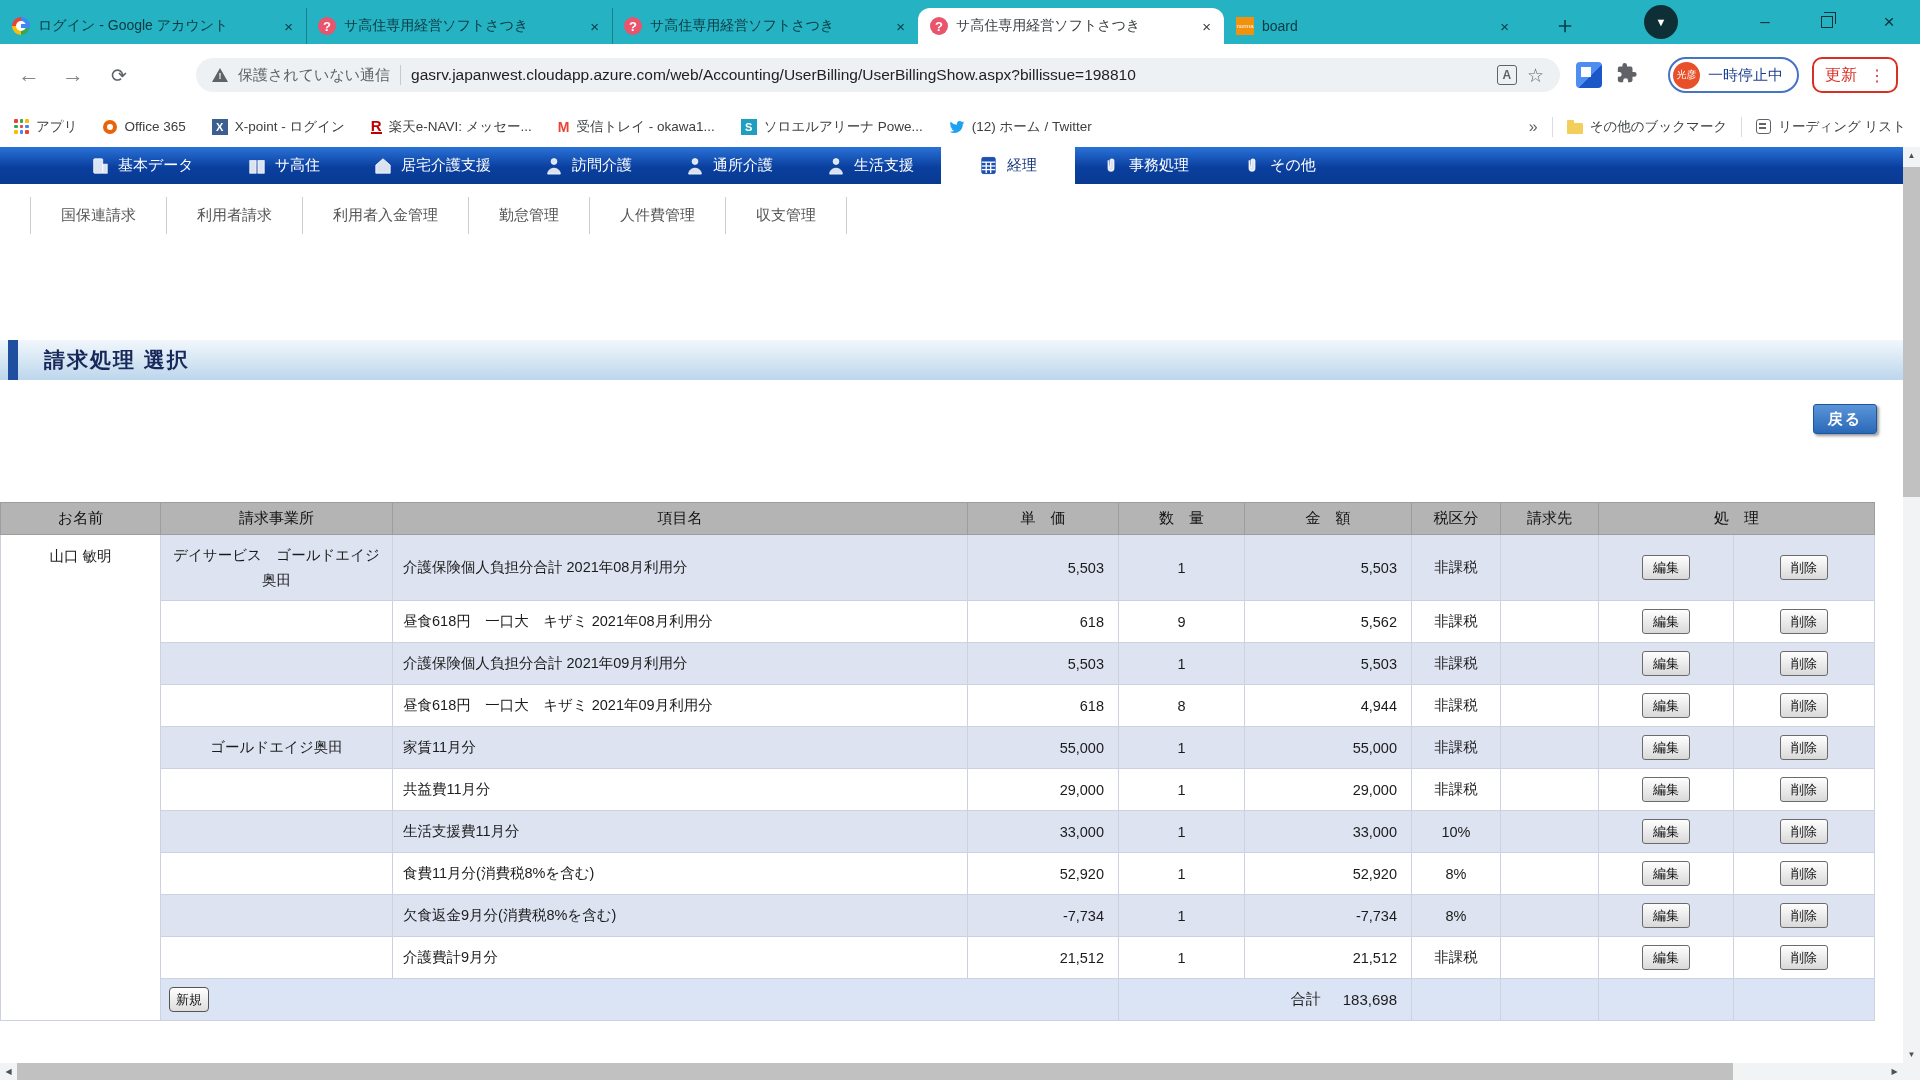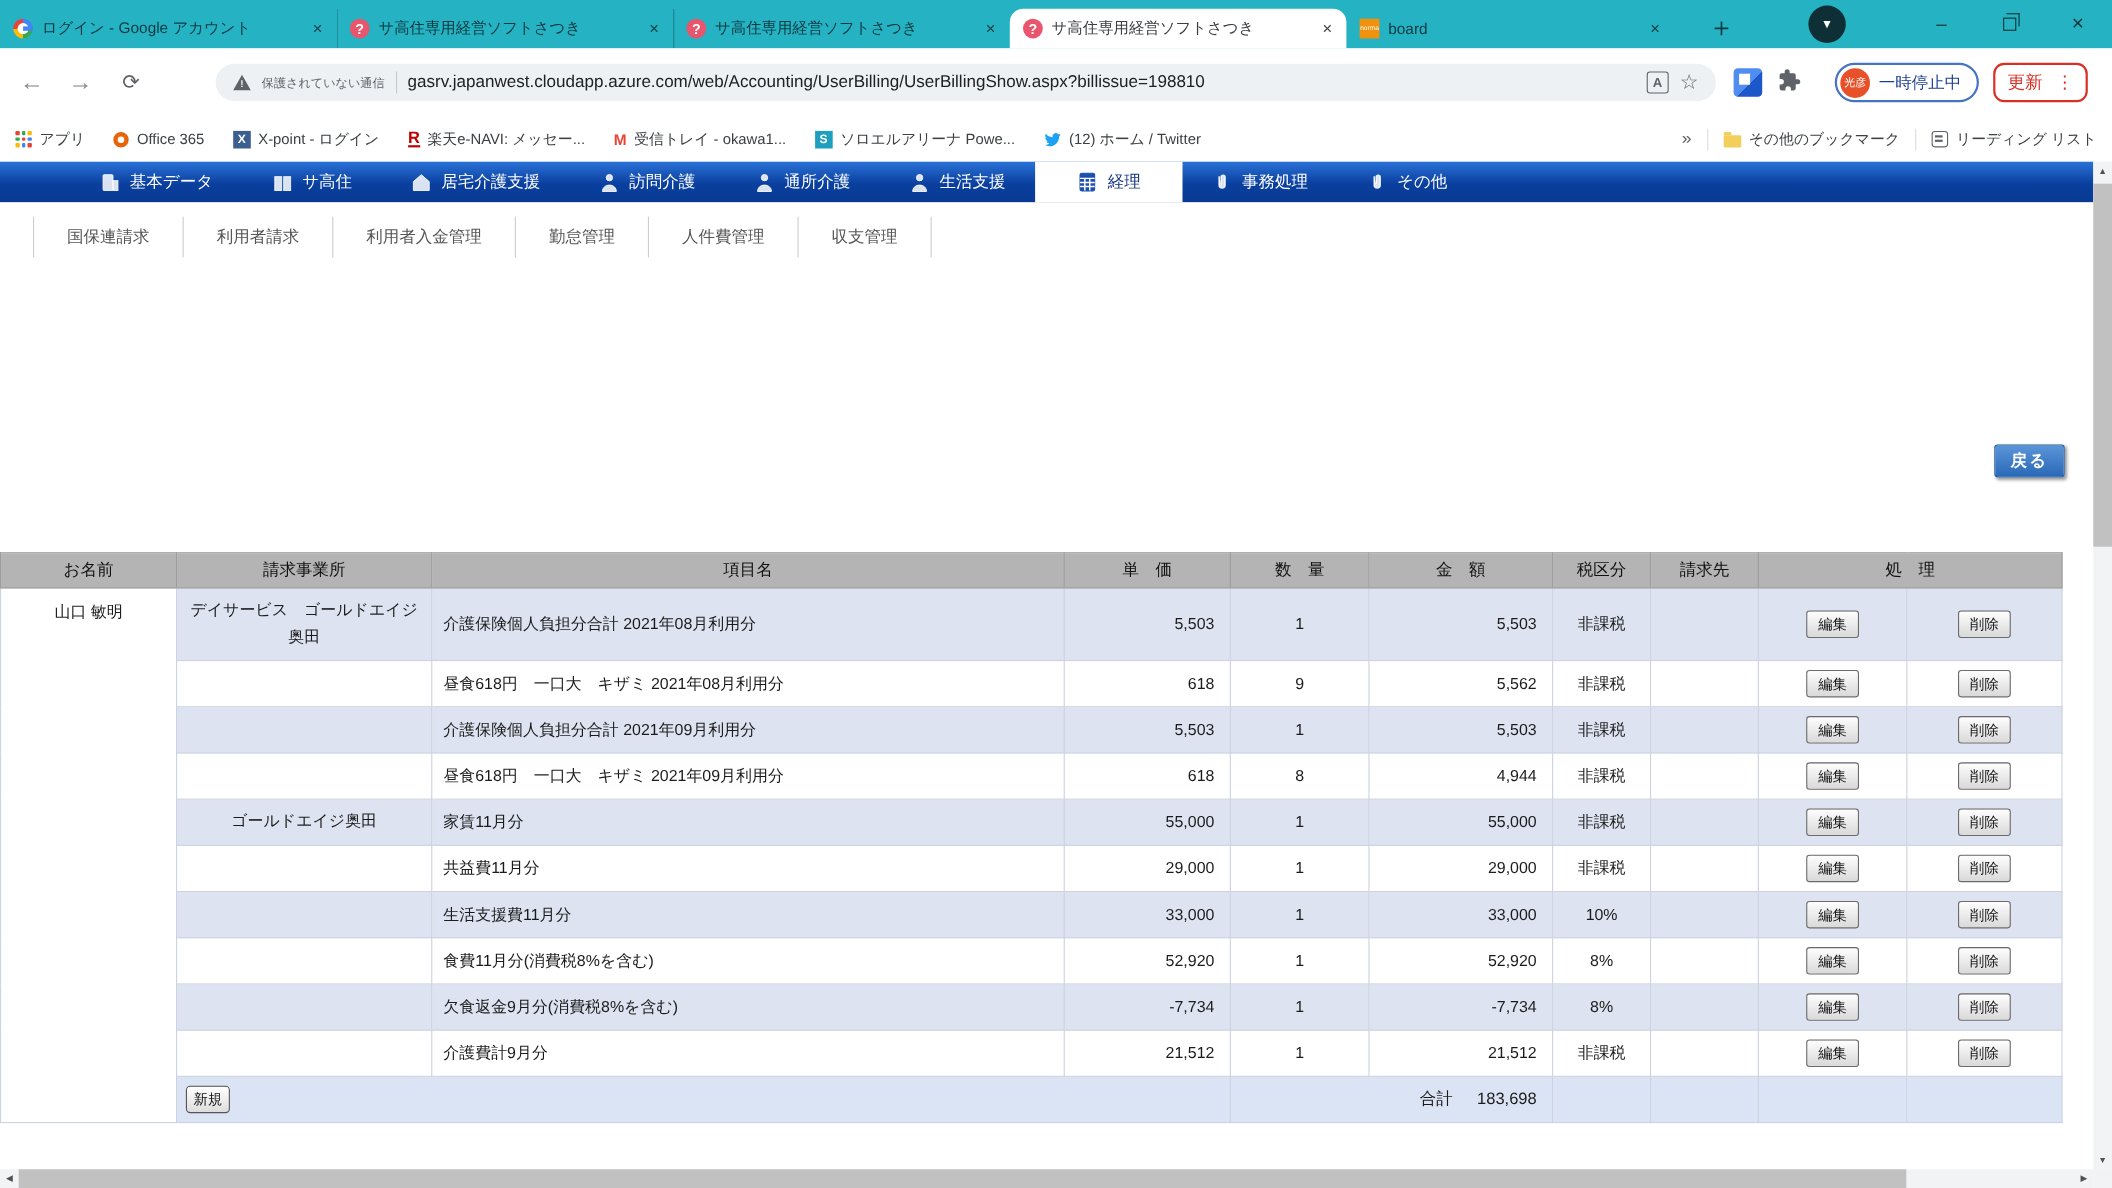--- a/index.html
+++ b/index.html
@@ -40,21 +40,21 @@
   
   .toolbar{position:absolute;left:0;top:44px;width:1920px;height:62px;background:#fff;}
   .navbtn{position:absolute;top:14px;width:34px;height:34px;display:flex;align-items:center;
           justify-content:center;font-size:22px;color:#5f6368;}
   .navbtn.back{left:12px;color:#80868b;} .navbtn.fwd{left:56px;color:#80868b;} .navbtn.reload{left:102px;font-size:19px;}
   .omnibox{position:absolute;left:196px;top:14px;width:1364px;height:34px;border-radius:17px;
           background:#eef1f4;display:flex;align-items:center;padding:0 16px;gap:10px;}
   .warn-tri{width:0;height:0;border-left:8px solid transparent;border-right:8px solid transparent;
           border-bottom:14px solid #5f6368;position:relative;}
   .warn-tri i{position:absolute;left:-1.5px;top:3px;font-style:normal;font-size:9px;color:#eef1f4;font-weight:bold;}
-  .sec-label{font-size:11px;color:#5f6368;white-space:nowrap;}
+  .sec-label{font-size:15px;color:#5f6368;white-space:nowrap;}
   .om-div{width:1px;height:20px;background:#c6cace;}
   .url{font-size:15.5px;color:#202124;white-space:nowrap;overflow:hidden;flex:1;}
   .om-ico{font-size:19px;color:#5f6368;}
   .trans-ico{width:20px;height:20px;border:1.5px solid #5f6368;border-radius:3px;color:#5f6368;
           font-size:12px;display:flex;align-items:center;justify-content:center;font-weight:bold;}
   .ext-blue{position:absolute;left:1576px;top:18px;width:26px;height:26px;border-radius:4px;
           background:linear-gradient(135deg,#4f8df0 0 55%,#1b57c9 55% 100%);}
   .ext-blue::after{content:"";position:absolute;left:5px;top:5px;width:10px;height:10px;background:#fff;}
   .puzzle{position:absolute;left:1616px;top:18px;color:#5f6368;}
   .profile-chip{position:absolute;left:1668px;top:13px;height:36px;border:2px solid #4474c4;
@@ -350,20 +350,24 @@
 
   <div class="subnav">
     <span class="sub-item first">国保連請求</span>
     <span class="sub-item">利用者請求</span>
     <span class="sub-item">利用者入金管理</span>
     <span class="sub-item">勤怠管理</span>
     <span class="sub-item">人件費管理</span>
     <span class="sub-item">収支管理</span>
   </div>
 
+  <div class="title-banner">
+    <span class="title-accent"></span>
+    <span class="page-title">請求処理 選択</span>
+  </div>
   <div class="back-btn">戻る</div>
 
   <table class="billing">
     <colgroup>
       <col style="width:160px">
         <col style="width:232px">
         <col style="width:575px">
       <col style="width:151px">
         <col style="width:126px">
         <col style="width:167px">

